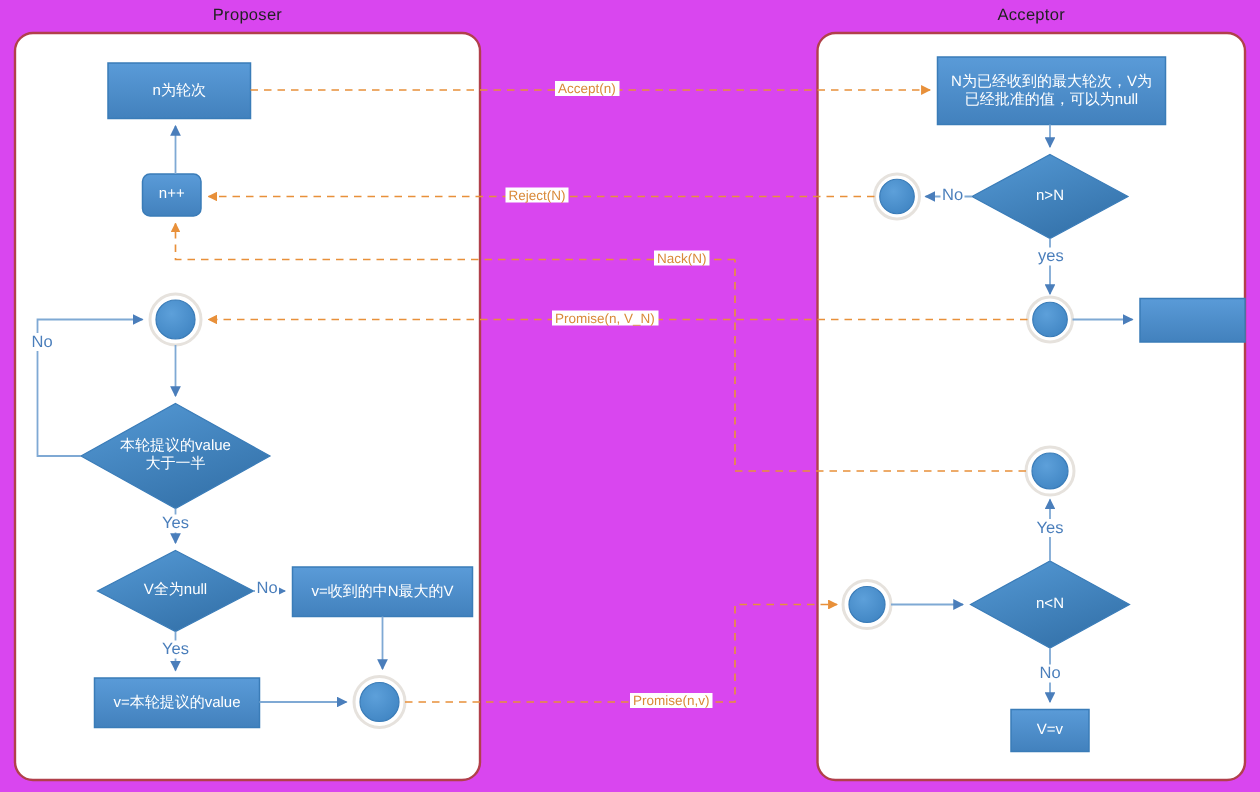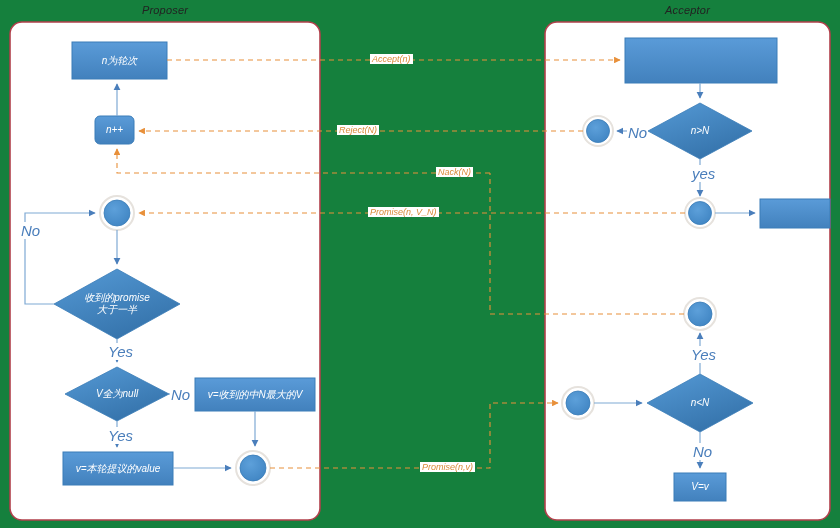--- a/index.html
+++ b/index.html
@@ -6,23 +6,22 @@
     margin: 0; padding: 0;
     background: #ffffff;
   }
   body {
     font-family: "Liberation Sans", "DejaVu Sans", sans-serif;
   }
   #canvas {
     position: relative;
     width: 840px;
     height: 528px;
-    background: #15803d;
+    background: #d946ef;
     overflow: hidden;
-    font-style: italic;
   }
   svg.layer {
     position: absolute;
     left: 0; top: 0;
     width: 840px;
     height: 528px;
   }
   .lane-title {
     position: absolute;
     font-size: 11px;
@@ -38,21 +37,21 @@
     line-height: 12px;
     text-align: center;
     display: flex;
     align-items: center;
     justify-content: center;
     pointer-events: none;
     white-space: pre-line;
   }
   .edge-label {
     position: absolute;
-    font-size: 15px;
+    font-size: 11px;
     color: #4a7ebb;
     white-space: nowrap;
     background: #ffffff;
     padding: 0 1px;
   }
   .msg-label {
     position: absolute;
     font-size: 9px;
     color: #d98a3a;
     white-space: nowrap;
@@ -204,26 +203,28 @@
 
   <div class="lane-title" style="left:10px; top:4px; width:310px;">
     <span>Proposer</span>
   </div>
   <div class="lane-title" style="left:545px; top:4px; width:285px;">
     <span>Acceptor</span>
   </div>
 
   <div class="node-label" style="left:72px; top:42px; width:95px; height:37px;">n为轮次</div>
   <div class="node-label" style="left:95px; top:116px; width:39px; height:28px; font-size:10px;">n++</div>
-  <div class="node-label" style="left:56px; top:284px; width:122px; height:40px;">收到的promise
+  <div class="node-label" style="left:56px; top:284px; width:122px; height:40px;">本轮提议的value
 大于一半</div>
   <div class="node-label" style="left:70px; top:384px; width:94px; height:20px;">V全为null</div>
   <div class="node-label" style="left:195px; top:378px; width:120px; height:33px;">v=收到的中N最大的V</div>
   <div class="node-label" style="left:63px; top:452px; width:110px; height:33px;text-align:right;">v=本轮提议的value</div>
 
+  <div class="node-label" style="left:627px; top:38px; width:148px; height:45px;">N为已经收到的最大轮次，V为
+已经批准的值，可以为null</div>
   <div class="node-label" style="left:670px; top:121px; width:60px; height:20px;">n&gt;N</div>
   <div class="node-label" style="left:670px; top:393px; width:60px; height:20px;">n&lt;N</div>
   <div class="node-label" style="left:674px; top:473px; width:52px; height:28px;">V=v</div>
 
   <div class="edge-label" style="left:20px; top:222px;">No</div>
   <div class="edge-label" style="left:107px; top:343px;">Yes</div>
   <div class="edge-label" style="left:170px; top:386px;">No</div>
   <div class="edge-label" style="left:107px; top:427px;">Yes</div>
   <div class="edge-label" style="left:627px; top:124px;">No</div>
   <div class="edge-label" style="left:691px; top:165px;">yes</div>

